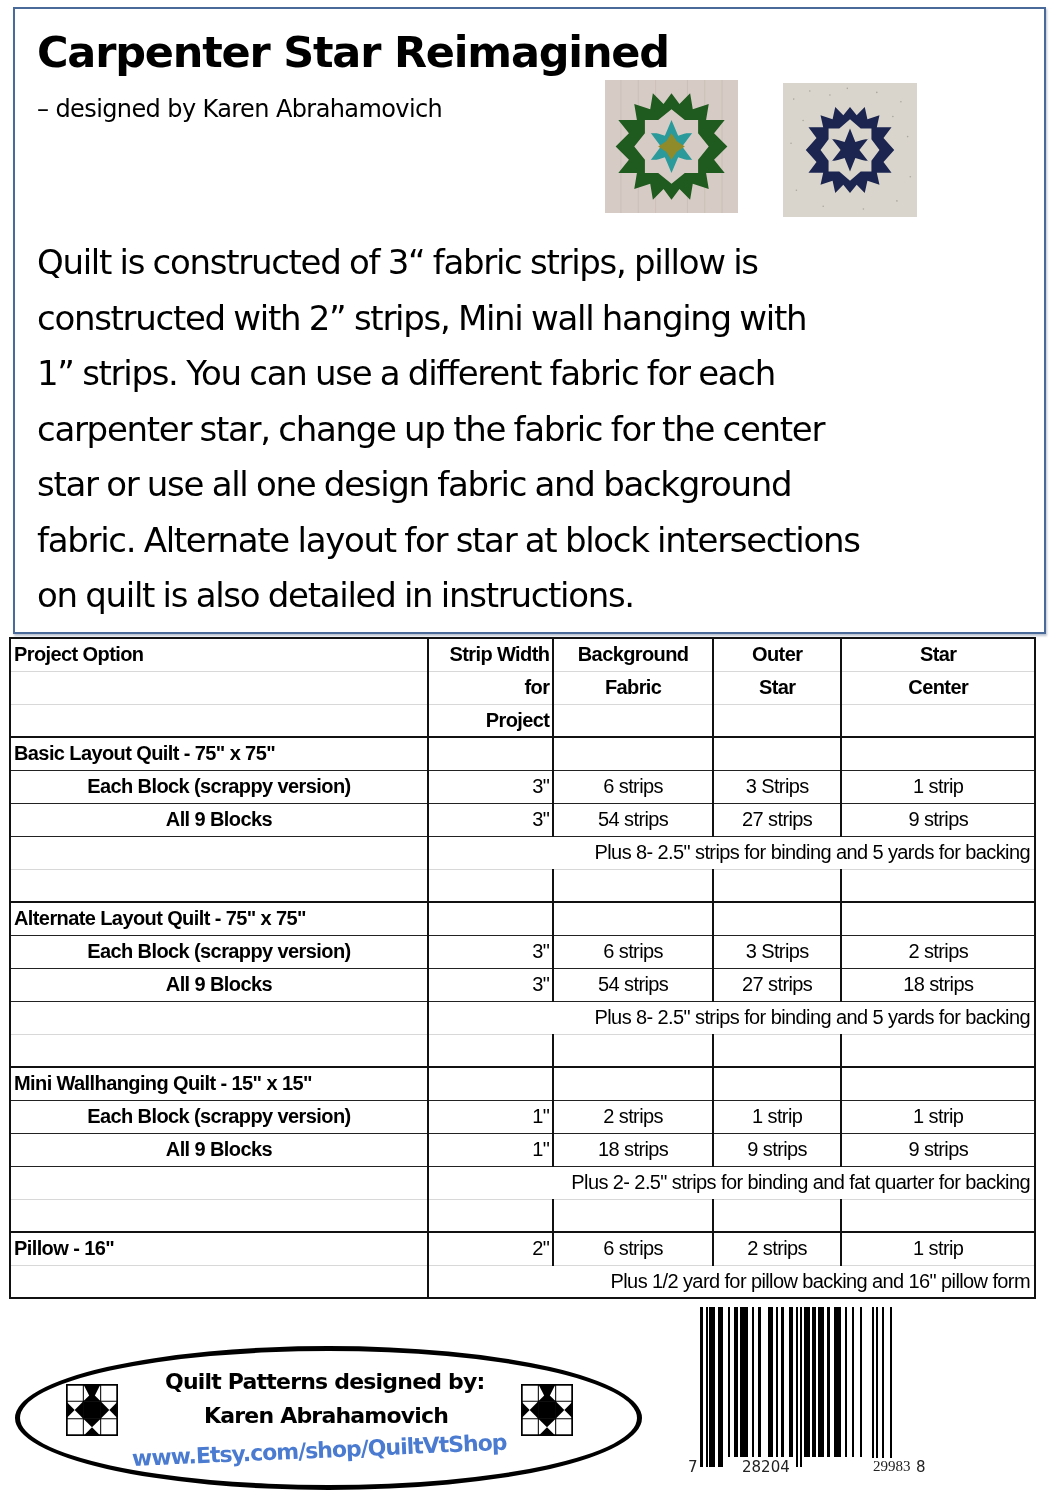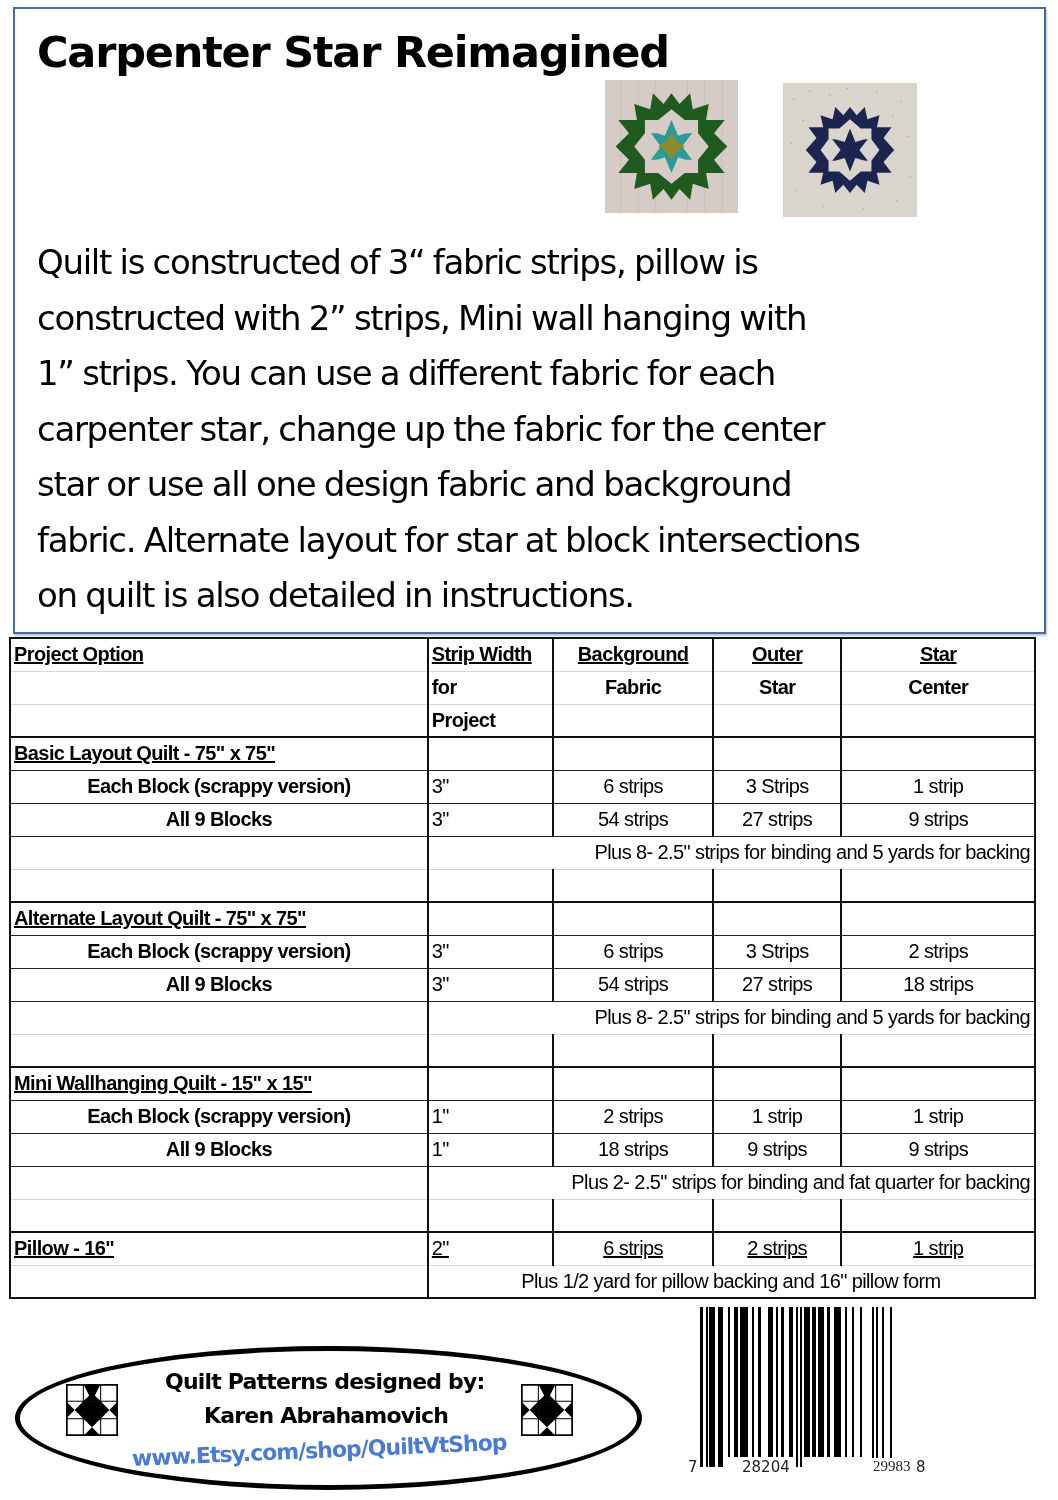--- a/index.html
+++ b/index.html
@@ -42,34 +42,34 @@
   .req-table {
     position: absolute; left: 9px; top: 637px; width: 1027px;
     border-collapse: collapse; table-layout: fixed;
     font-family: "Liberation Sans", sans-serif; font-size: 20px;
   }
   .req-table td {
     border-left: 2px solid #111; border-right: 2px solid #111;
     height: 33px; padding: 0 3px; white-space: nowrap; overflow: visible;
     vertical-align: middle; letter-spacing: -0.6px;
   }
-  .req-table tr.thick-top td { border-top: 2px solid #111; text-decoration: underline; }
+  .req-table tr.thick-top td { border-top: 2px solid #111; }
   .req-table tr.thin-top td { border-top: 1px solid #222; }
   .req-table tr.faint-top td { border-top: 1px solid #d8d8d8; }
   .req-table tr.last td { border-bottom: 2px solid #111; }
   .c0 { width: 406px; }
-  .c1 { width: 122px; text-align: left; }
+  .c1 { width: 122px; text-align: right; }
   .c2 { width: 155px; text-align: center; }
   .c3 { width: 125px; text-align: center; }
   .c4 { width: 188px; text-align: center; }
   .hdr { font-weight: bold; }
   .sec { font-weight: bold; }
   .sub { font-weight: bold; text-align: center; margin-top: 40px; }
   .note-cell { text-align: right; padding-right: 4px !important; }
-  .note-cell.center { text-align: center; }
+  .note-cell.center { text-align: right; }
 
   
   .logo-oval {
     position: absolute; left: 15px; top: 1346px; width: 627px; height: 144px;
     border: 5px solid #000; border-radius: 50%; background: #fff;
   }
   .logo-line1 {
     position: absolute; left: 165px; top: 1369px;
     font-family: "DejaVu Sans", sans-serif; font-weight: bold; font-size: 22px; letter-spacing: -0.8px;
   }
@@ -91,20 +91,21 @@
   .barcode-digits {
     position: absolute; top: 1458px; font-family: "DejaVu Sans", sans-serif;
     font-size: 15px; color: #222; background: #fff; padding: 0 2px;
   }
 </style>
 </head>
 <body>
 
 <div class="info-box">
   <div class="title">Carpenter Star Reimagined</div>
+  <div class="subtitle">– designed by Karen Abrahamovich</div>
   <div class="paragraph">
     <div>Quilt is constructed of 3“ fabric strips, pillow is</div>
     <div>constructed with 2” strips, Mini wall hanging with</div>
     <div>1” strips.  You can use a different fabric for each</div>
     <div>carpenter star, change up the fabric for the center</div>
     <div>star or use all one design fabric and background</div>
     <div>fabric. Alternate layout for star at block intersections</div>
     <div>on quilt is also detailed in instructions.</div>
   </div>
 

